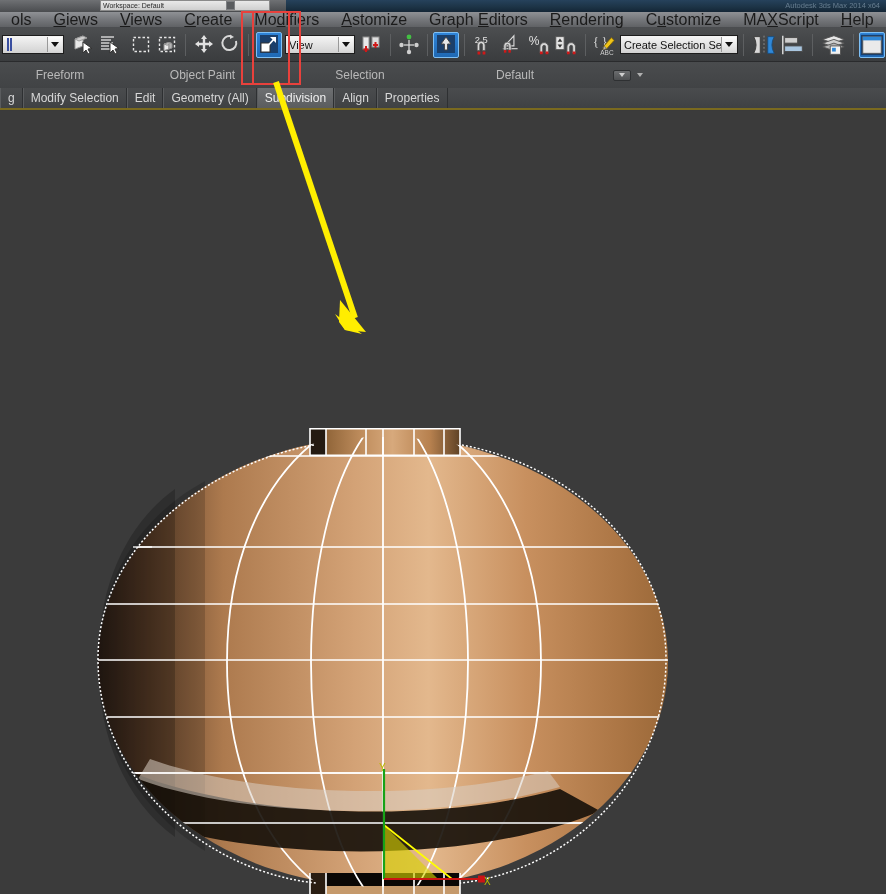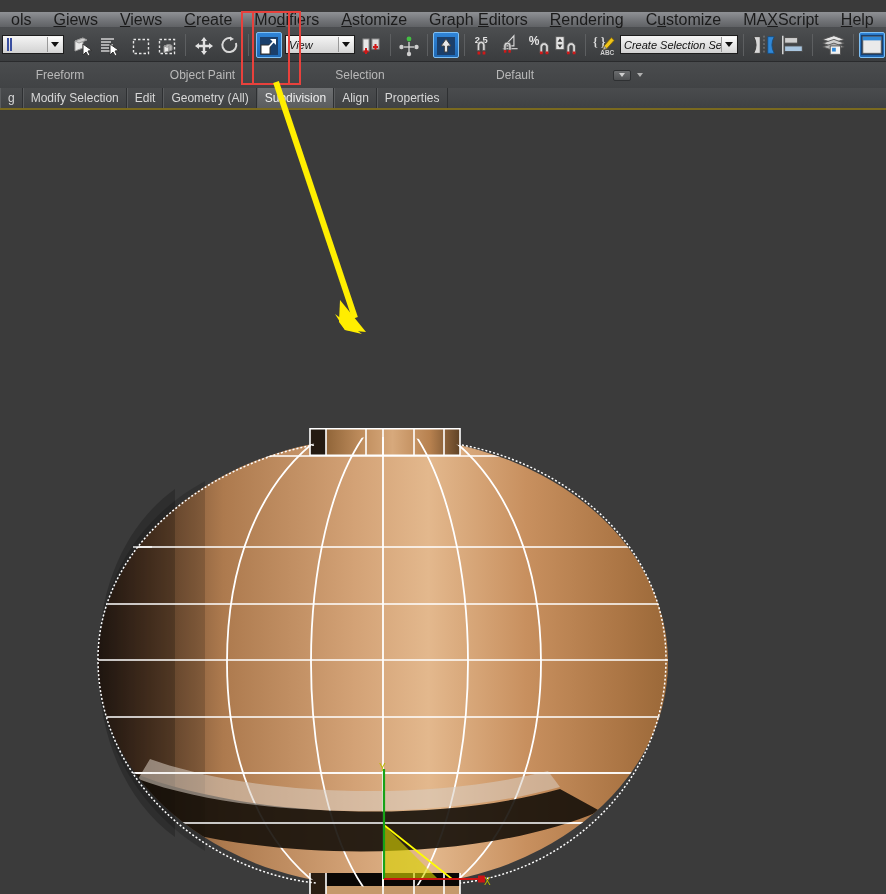--- a/index.html
+++ b/index.html
@@ -56,33 +56,33 @@
 
   
   .toolbar {
     position:absolute; left:0; top:28px; width:886px; height:34px;
     background: linear-gradient(180deg,#4c4e50 0%, #434547 45%, #3a3c3e 100%);
     border-bottom:1px solid #2a2b2d;
     display:flex; align-items:center;
   }
   .tb-sep { width:1px; height:22px; background:#2c2d2f; border-right:1px solid #5d5f61; margin:0 5px; }
   .tb-btn {
-    width:26px; height:26px; display:flex; align-items:flex-end; justify-content:center;
-    border:1px solid transparent; border-radius:2px; position:relative;font-weight:bold;
+    width:26px; height:26px; display:flex; align-items:flex-start; justify-content:center;
+    border:1px solid transparent; border-radius:2px; position:relative;
   }
   .tb-btn.active {
     background: linear-gradient(180deg,#2f84d8,#1f69b5);
     border:1px solid #7fc0f5;
   }
   .tb-btn svg { display:block; }
 
   .combo {
     height:19px; background:linear-gradient(180deg,#f5f5f5,#d2d2d2);
     border:1px solid #1d1d1d; display:flex; align-items:center;
-    font-size:11px; color:#111; padding-left:3px; position:relative;font-style:italic;
+    font-size:11px; color:#111; padding-left:3px; position:relative;
   }
   .combo .arrow {
     position:absolute; right:1px; top:1px; bottom:1px; width:15px;
     background:linear-gradient(180deg,#fdfdfd,#d8d8d8);
     border-left:1px solid #999; display:flex;align-items:center;justify-content:center;
   }
   .combo .arrow i {
     width:0;height:0;border-left:4px solid transparent;border-right:4px solid transparent;
     border-top:5px solid #111; display:block;
   }
@@ -128,20 +128,30 @@
   .viewport svg { position:absolute; left:0; top:0; }
 
   
   .anno { position:absolute; pointer-events:none; }
 </style>
 </head>
 <body>
 
 <div id="app">
 
+  <div class="titlebar">
+    <div class="win-left"></div>
+    <div class="toolstrip">
+      <span>Workspace: Default</span>
+    </div>
+    <div class="winbtns">
+      <div class="winbtn"></div>
+    </div>
+    <div class="apptitle">Autodesk 3ds Max 2014 x64</div>
+  </div>
 
   <div class="menubar">
     <div class="menu-item"><span>ols</span></div>
     <div class="menu-item"><u>G</u><span>iews</span></div>
     <div class="menu-item"><u>V</u><span>iews</span></div>
     <div class="menu-item"><u>C</u><span>reate</span></div>
     <div class="menu-item">Mo<u>d</u><span>ifiers</span></div>
     <div class="menu-item"><u>A</u><span>stomize</span></div>
     <div class="menu-item">Graph <u>E</u><span>ditors</span></div>
     <div class="menu-item"><u>R</u><span>endering</span></div>

